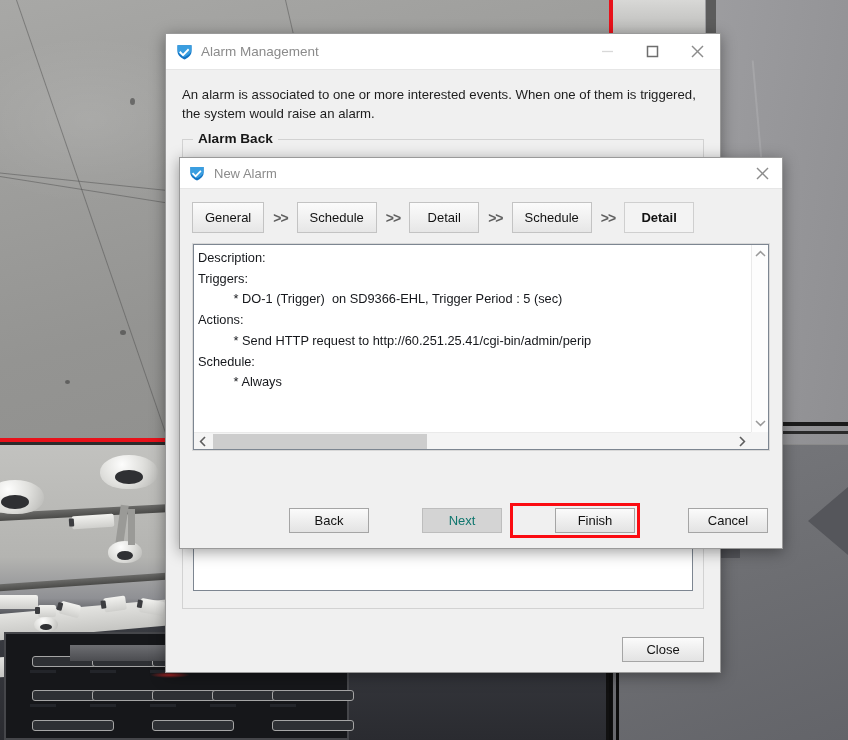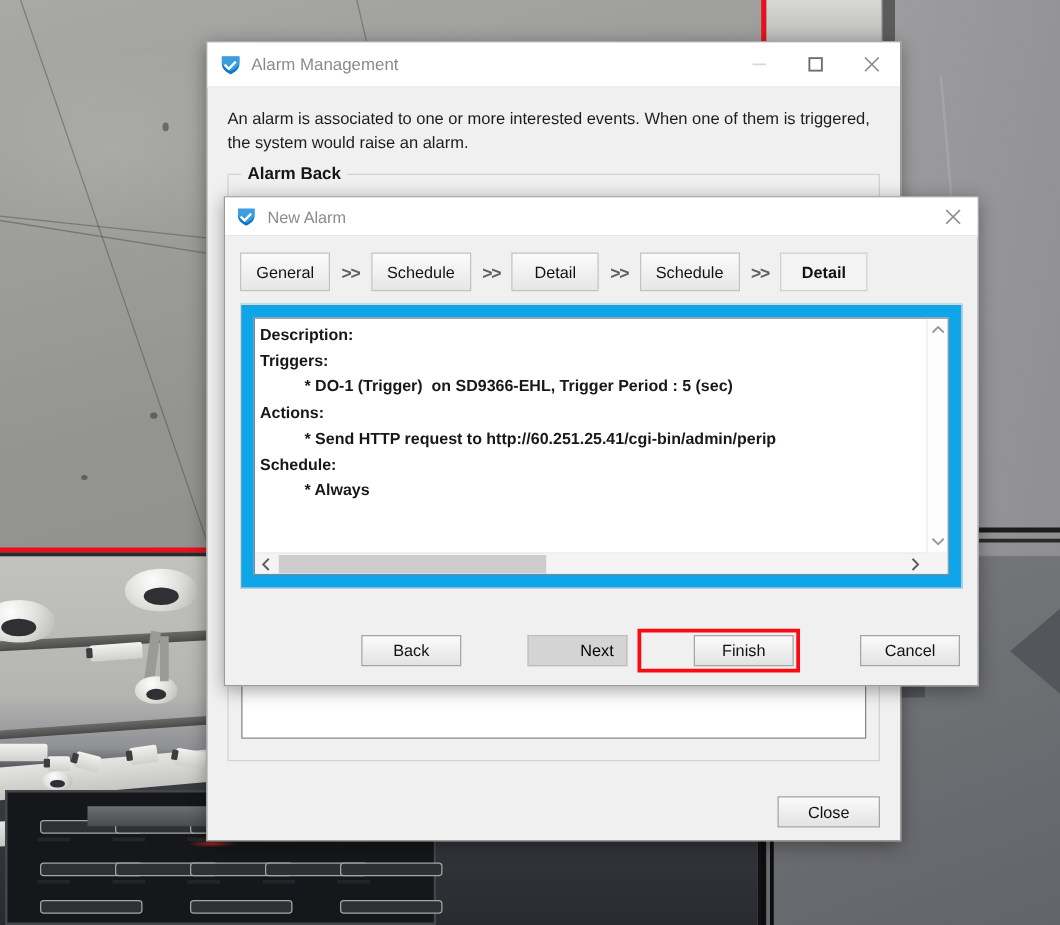--- a/index.html
+++ b/index.html
@@ -128,40 +128,40 @@
   
   .win-footer { position: absolute; left: 0; right: 0; bottom: 0; height: 46px; padding: 0 16px;
     display: flex; align-items: center; }
   .btn {
     font-family: "Liberation Sans", sans-serif;
     font-size: 13px; color: #121212;
     background: linear-gradient(180deg, #fbfbfb 0%, #efefef 48%, #e3e3e3 100%);
     border: 1px solid #a5a5a5; height: 25px; min-width: 82px; padding: 0 10px;
     cursor: pointer; text-align: center; line-height: 23px;
   }
-  .btn.dis { color: #000000; background: #d4d4d4; border-color: #bdbdbd; cursor: default; text-align: right; }
+  .btn.dis { color: #0f766e; background: #d4d4d4; border-color: #bdbdbd; cursor: default; }
   .gap { flex: 1 1 auto; }
   .btnrow-left { display: flex; gap: 11px; }
 
   
   #newAlarm { left: 179px; top: 157px; width: 604px; height: 392px; z-index: 20; }
   .titlebar.small { height: 31px; padding-left: 9px; }
   .titlebar.small .title-text { font-size: 13px; }
   .titlebar.small .wbtn { width: 40px; }
 
   .steps { display: flex; align-items: center; padding: 13px 12px 10px 12px; }
   .step {
     font-size: 13px; color: #121212; height: 31px; min-width: 70px; padding: 0 12px;
     background: linear-gradient(180deg, #fbfbfb 0%, #f1f1f1 50%, #e6e6e6 100%);
     border: 1px solid #c3c3c3; line-height: 29px; text-align: center; cursor: pointer;
   }
   .step.current { font-weight: bold; background: #f3f3f3; border: 1px solid #cfcfcf; }
   .stepsep { font-size: 14px; color: #5f5f5f; padding: 0 9px; font-weight: bold; letter-spacing: -1px; }
 
-  .detail-wrap { margin: 0 12px; border: 1px solid #d8d8d8; padding: 10px; background: #0ea5e9; font-weight: bold; }
+  .detail-wrap { margin: 0 12px; border: 1px solid #d8d8d8; background: #000000; }
   .textarea {
     position: relative; background: #ffffff; border: 1px solid #7d8691;
     height: 206px; overflow: hidden;
   }
   .ta-text {
     position: absolute; left: 4px; top: 3px; right: 18px;
     font-family: "Liberation Sans", sans-serif;
     font-size: 12.8px; color: #16181c; line-height: 1.62;
     white-space: pre; overflow: hidden;
   }

